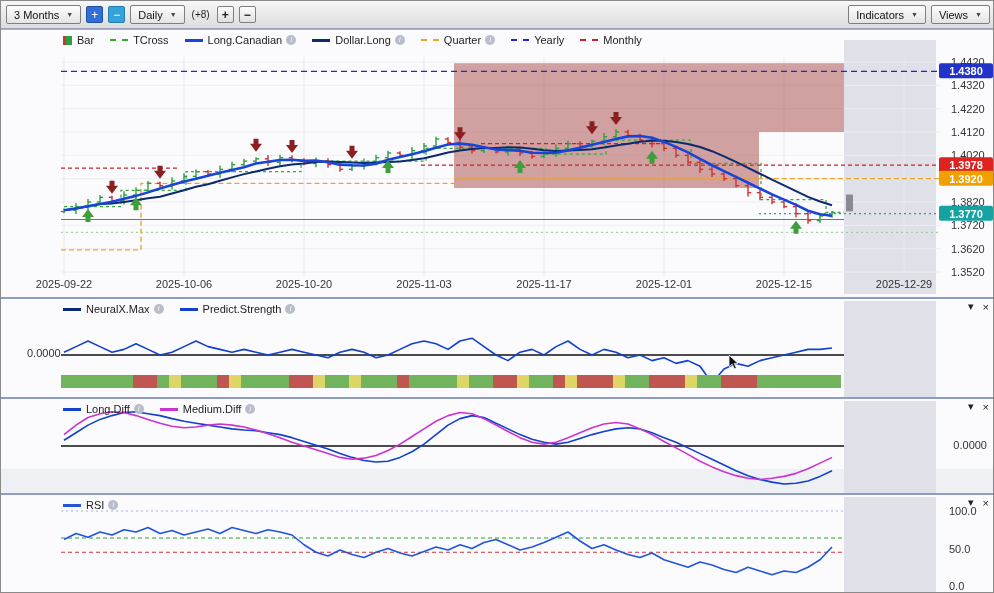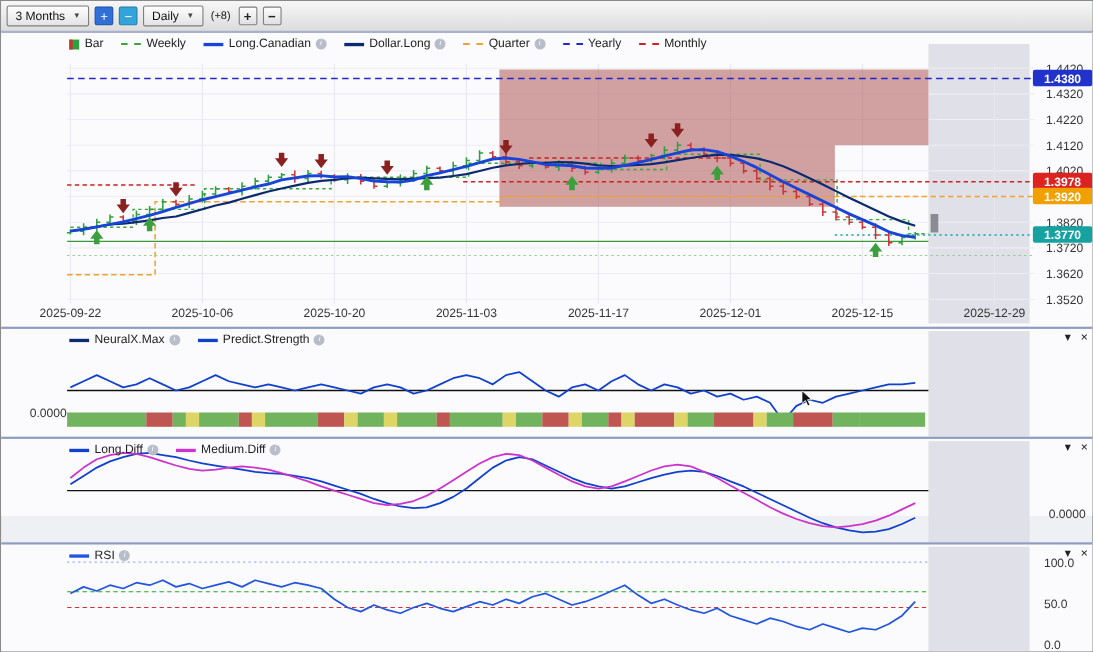--- a/index.html
+++ b/index.html
@@ -36,21 +36,21 @@
   #panel-rsi { top:492px; height:101px; }
 
   .legend { position:absolute; top:4px; left:62px; display:flex; gap:16px; align-items:flex-start; font-size:11px; color:#222; }
   .lg-item { display:inline-flex; align-items:center; }
   .sw-line { display:inline-block; width:18px; height:0; margin-right:5px; }
   .sw-bar { display:inline-block; width:9px; height:9px; margin-right:5px; background:#2e9e3e; border-left:3px solid #cc3333; }
   .info { display:inline-flex; width:10px; height:10px; border-radius:50%; background:#b9bdc9; color:#fff;
     font-size:7px; line-height:10px; align-items:center; justify-content:center; margin-left:4px; font-style:italic; }
 
   .panel-controls { position:absolute; top:1px; right:6px; display:flex; gap:9px; align-items:center; font-size:11px; color:#222; }
-  .axis-label { position:absolute; font-size:11px; color:#333;margin-top:23px; }
+  .axis-label { position:absolute; font-size:11px; color:#333; }
   #nx-zero { left:26px; top:48px; }
   #df-zero { right:8px; top:40px; }
   #cursor { position:absolute; left:728px; top:56px; width:14px; height:18px; }
 </style>
 </head>
 <body>
 
 <div id="app">
 
   <div id="toolbar">
@@ -61,20 +61,30 @@
       </div>
       <button class="icon-btn blue">+</button>
       <button class="icon-btn teal">−</button>
       <div class="select">
         <span>Daily</span>
         <span class="caret">▼</span>
       </div>
       <span class="offset-label">(+8)</span>
       <button class="icon-btn light">+</button>
       <button class="icon-btn light">−</button>
+    </div>
+    <div class="tb-right">
+      <div class="select">
+        <span>Indicators</span>
+        <span class="caret">▼</span>
+      </div>
+      <div class="select">
+        <span>Views</span>
+        <span class="caret">▼</span>
+      </div>
     </div>
   </div>
 
   <div class="panel" id="main-panel" style="border-top:1px solid #a8b2d0;">
     <svg id="main-svg" viewBox="0 0 994 268" width="994" height="268">
         <rect x="843" y="10" width="92" height="254" fill="#e0e0e8"></rect>
         <line x1="60" y1="32" x2="940" y2="32" stroke="#ededf3"></line>
         <line x1="60" y1="55.333333333333385" x2="940" y2="55.333333333333385" stroke="#ededf3"></line>
         <line x1="60" y1="78.66666666666677" x2="940" y2="78.66666666666677" stroke="#ededf3"></line>
         <line x1="60" y1="102.00000000000017" x2="940" y2="102.00000000000017" stroke="#ededf3"></line>
@@ -472,21 +482,21 @@
         <rect x="938" y="175.66666666666677" width="54" height="15" rx="2" fill="#17a2a2"></rect>
         <text x="965" y="187.66666666666677" font-size="11" fill="#fff" font-weight="bold" text-anchor="middle">1.3770</text>
       </svg>
     <div class="legend" id="main-legend">
         <span class="lg-item">
           <span class="sw-bar"></span>
           <span>Bar</span>
         </span>
         <span class="lg-item">
           <span class="sw-line" style="border-top: 2px dashed rgb(56, 168, 56);"></span>
-          <span>Weekly</span>
+          <span>TCross</span>
         </span>
         <span class="lg-item">
           <span class="sw-line" style="border-top: 3px solid rgb(24, 69, 216);"></span>
           <span>Long.Canadian</span>
           <span class="info">i</span>
         </span>
         <span class="lg-item">
           <span class="sw-line" style="border-top: 3px solid rgb(12, 42, 112);"></span>
           <span>Dollar.Long</span>
           <span class="info">i</span>

